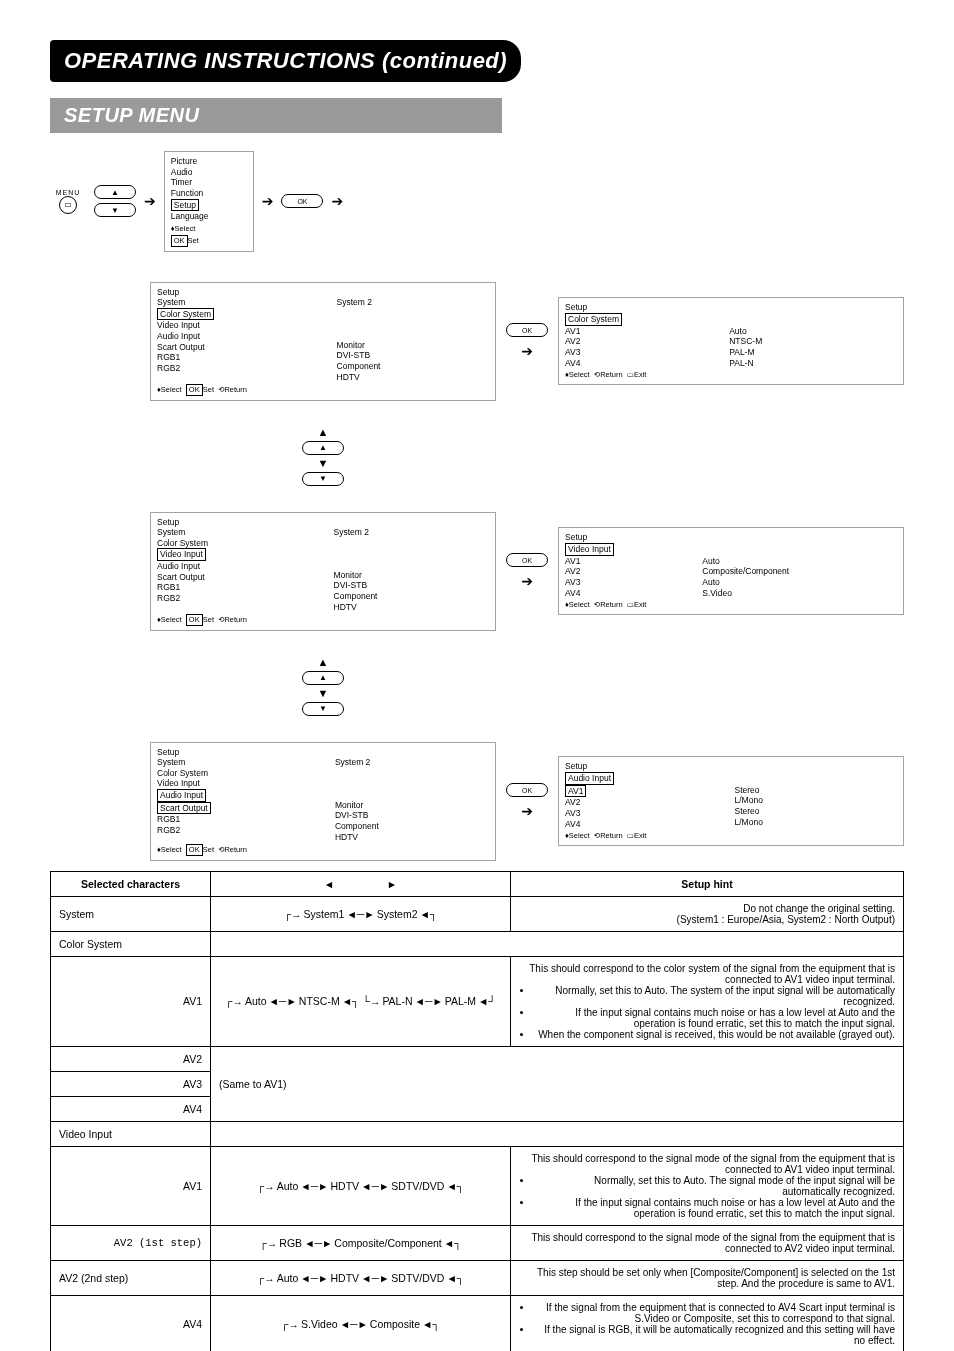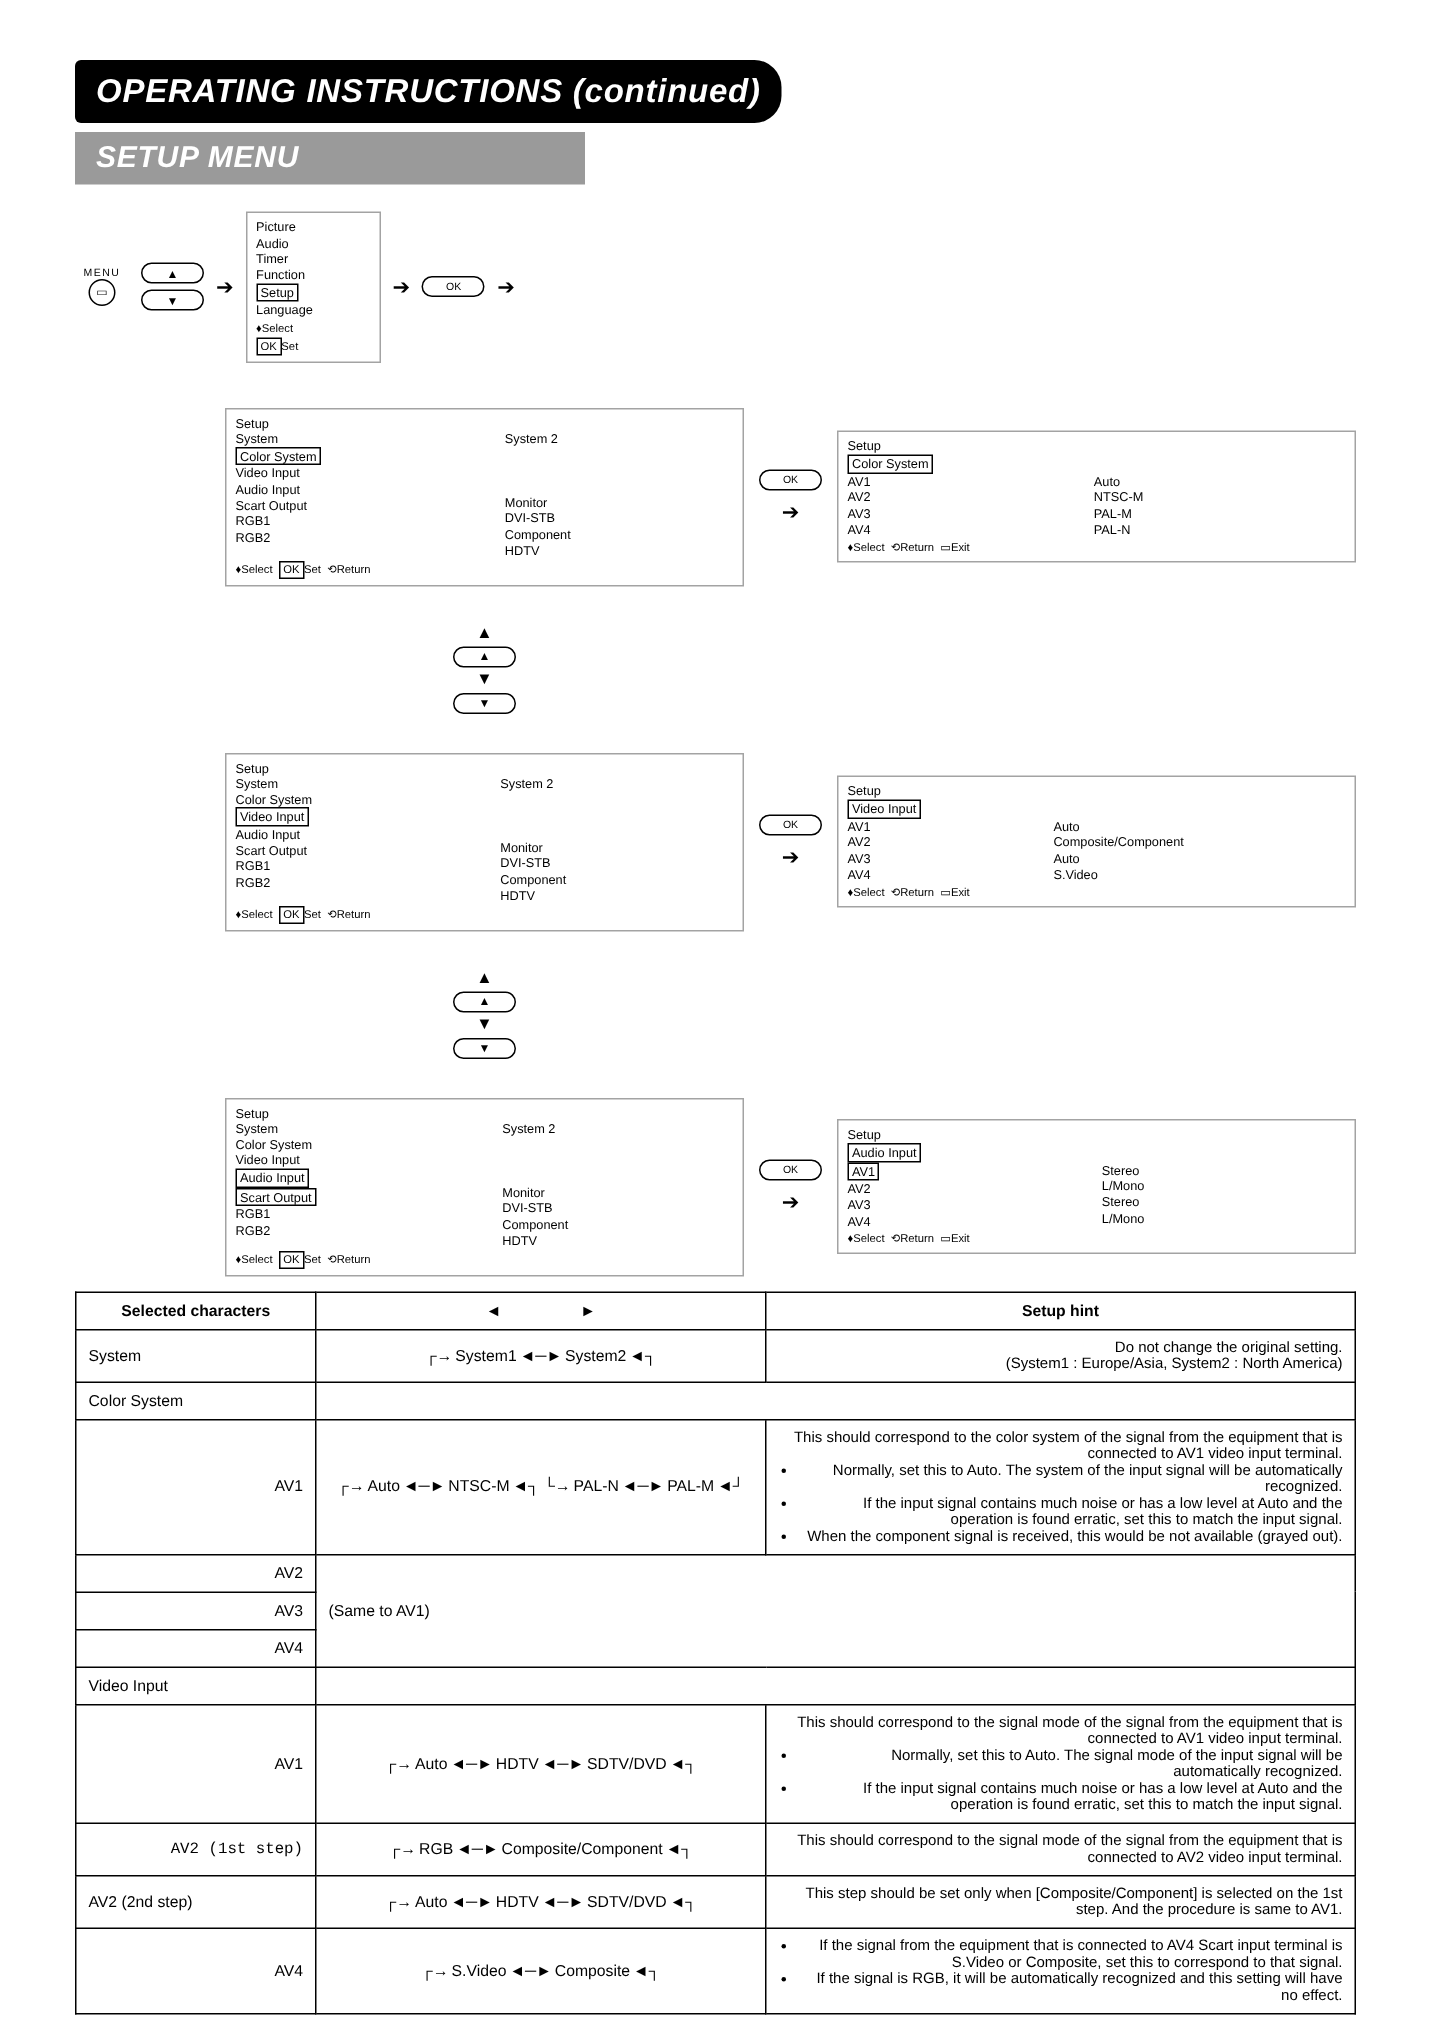--- a/index.html
+++ b/index.html
@@ -1,18 +1,18 @@
 <!DOCTYPE html>
 <html><head>
 <meta charset="utf-8">
 <style>
   * { box-sizing: border-box; margin: 0; padding: 0; }
   body { font-family: Arial, Helvetica, sans-serif; background: #fff; width: 954px; margin: 0 auto; padding: 40px 50px; color: #000; }
-  .title-bar { background: #000; color: #fff; font-weight: bold; font-size: 22px; padding: 8px 14px; border-radius: 4px 18px 18px 4px; display: inline-block; margin-bottom: 6px; font-style: italic; letter-spacing: .5px; }
-  .sub-bar { background: #9a9a9a; color: #fff; font-weight: bold; font-size: 20px; padding: 6px 28px 6px 14px; display: inline-block; font-style: italic; letter-spacing: .5px; width: 340px; margin-bottom: 18px; }
+  .title-bar { background: #000; color: #fff; font-weight: bold; font-size: 22px; padding: 8px 14px; border-radius: 4px 18px 18px 4px; display: inline-block; margin-bottom: 16px; font-style: italic; letter-spacing: .5px; }
+  .sub-bar { background: #9a9a9a; color: #fff; font-weight: bold; font-size: 20px; padding: 6px 28px 6px 14px; display: inline-block; font-style: italic; letter-spacing: .5px; width: 452px; margin-bottom: 18px; }
   .flow { font-size: 8.5px; }
   .flow-row { display: flex; align-items: center; gap: 8px; margin-bottom: 30px; }
   .menu-icon { width: 36px; text-align: center; }
   .menu-icon .lbl { font-size: 7px; letter-spacing: 1px; }
   .btn { width: 18px; height: 18px; border: 1px solid #000; border-radius: 50%; display: inline-flex; align-items: center; justify-content: center; font-size: 8px; }
   .pill { width: 42px; height: 14px; border: 1px solid #000; border-radius: 8px; display: inline-flex; align-items: center; justify-content: center; font-size: 8px; }
   .arrow-r { font-size: 14px; }
   .osd { border: 1px solid #a3a3a3; padding: 4px 6px; line-height: 1.25; min-width: 140px; position: relative; }
   .osd .hl { border: 1px solid #000; padding: 0 2px; display: inline-block; }
   .osd .ft { margin-top: 2px; font-size: 7.5px; }
@@ -267,21 +267,21 @@
 
   <tr>
     <td>System</td>
     <td class="col-mid">
       <span class="cycle">
         ┌→<span>System1</span> ◄─► <span>System2</span> ◄┐
       </span>
     </td>
     <td class="hint">
       <div>Do not change the original setting.</div>
-      <div>(System1 : Europe/Asia, System2 : North America)</div>
+      <div>(System1 : Europe/Asia, System2 : North Output)</div>
     </td>
   </tr>
 
   <tr>
     <td>Color System</td>
     <td colspan="2"></td>
   </tr>
 
   <tr>
     <td style="text-align:right;">AV1</td>

